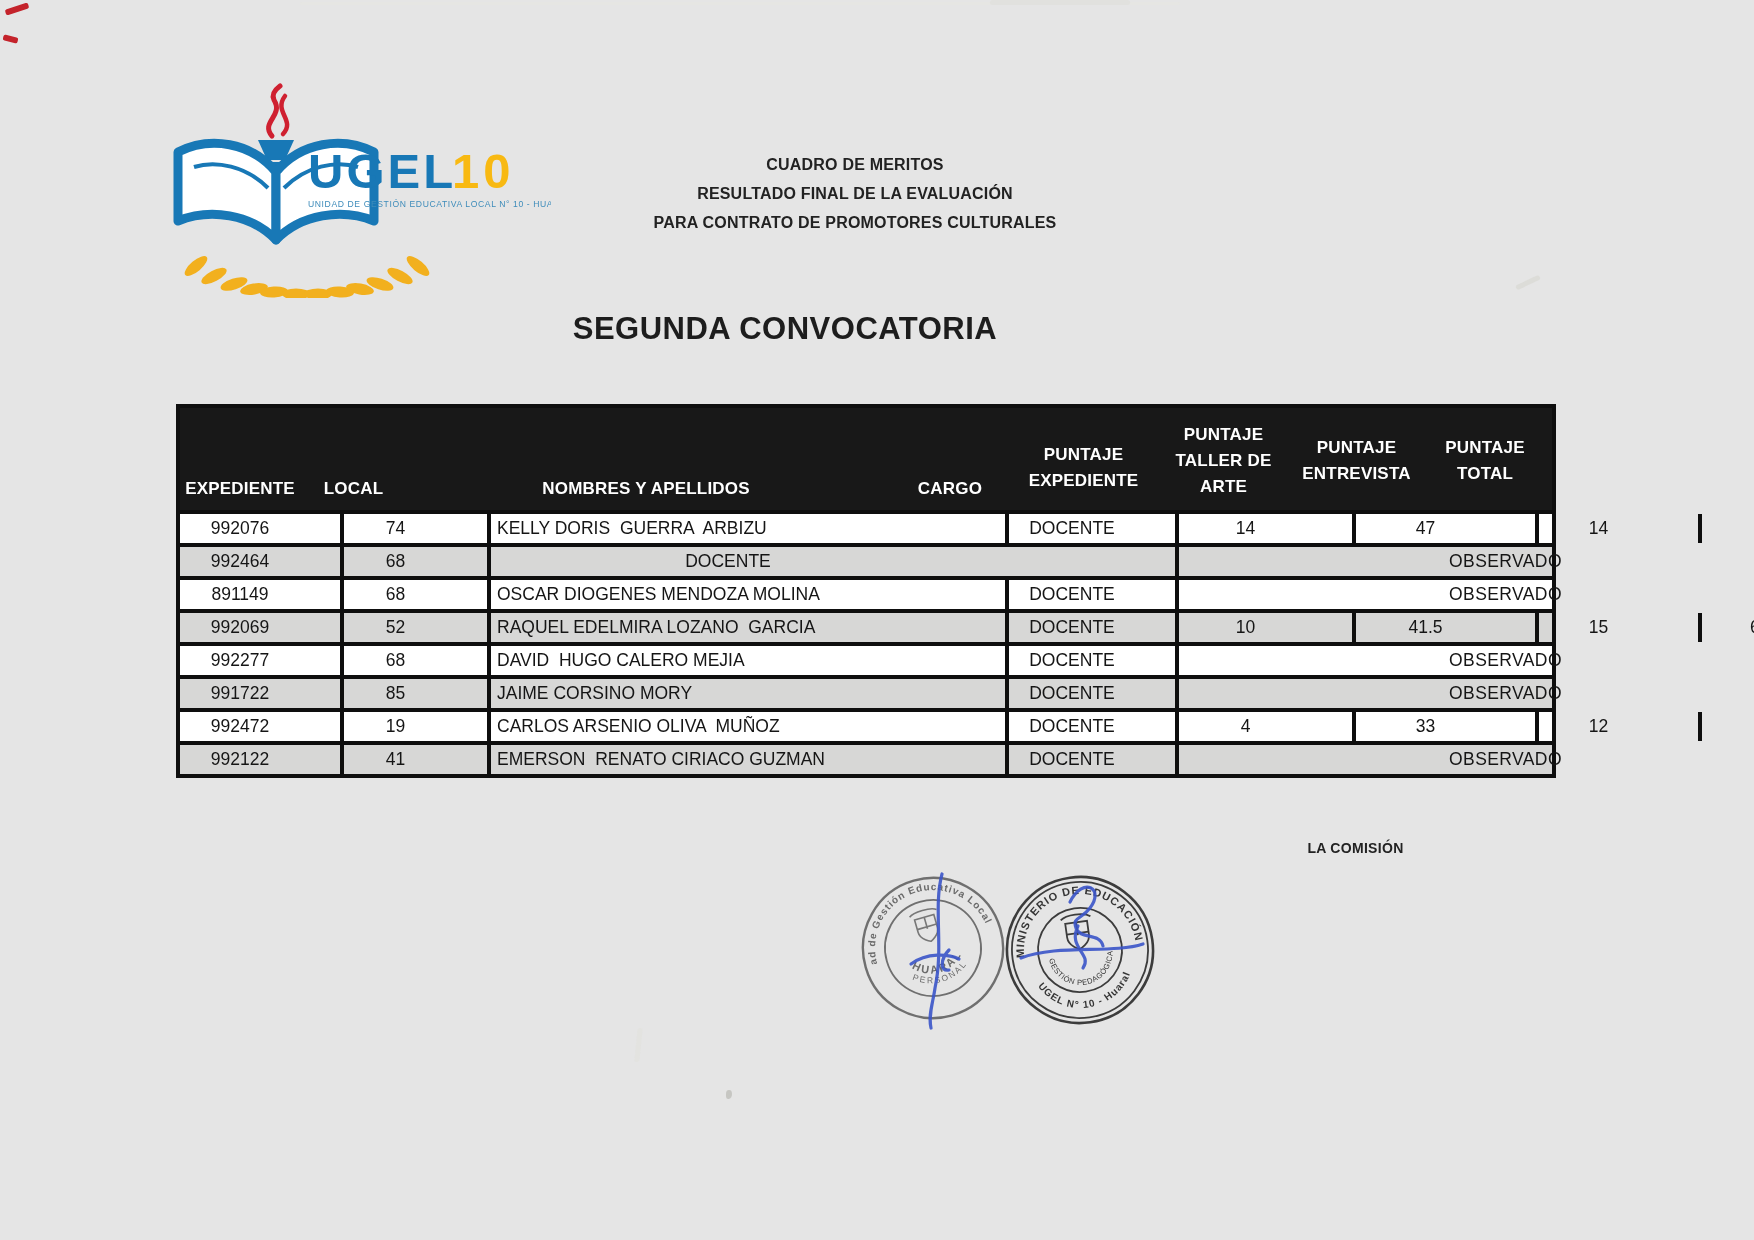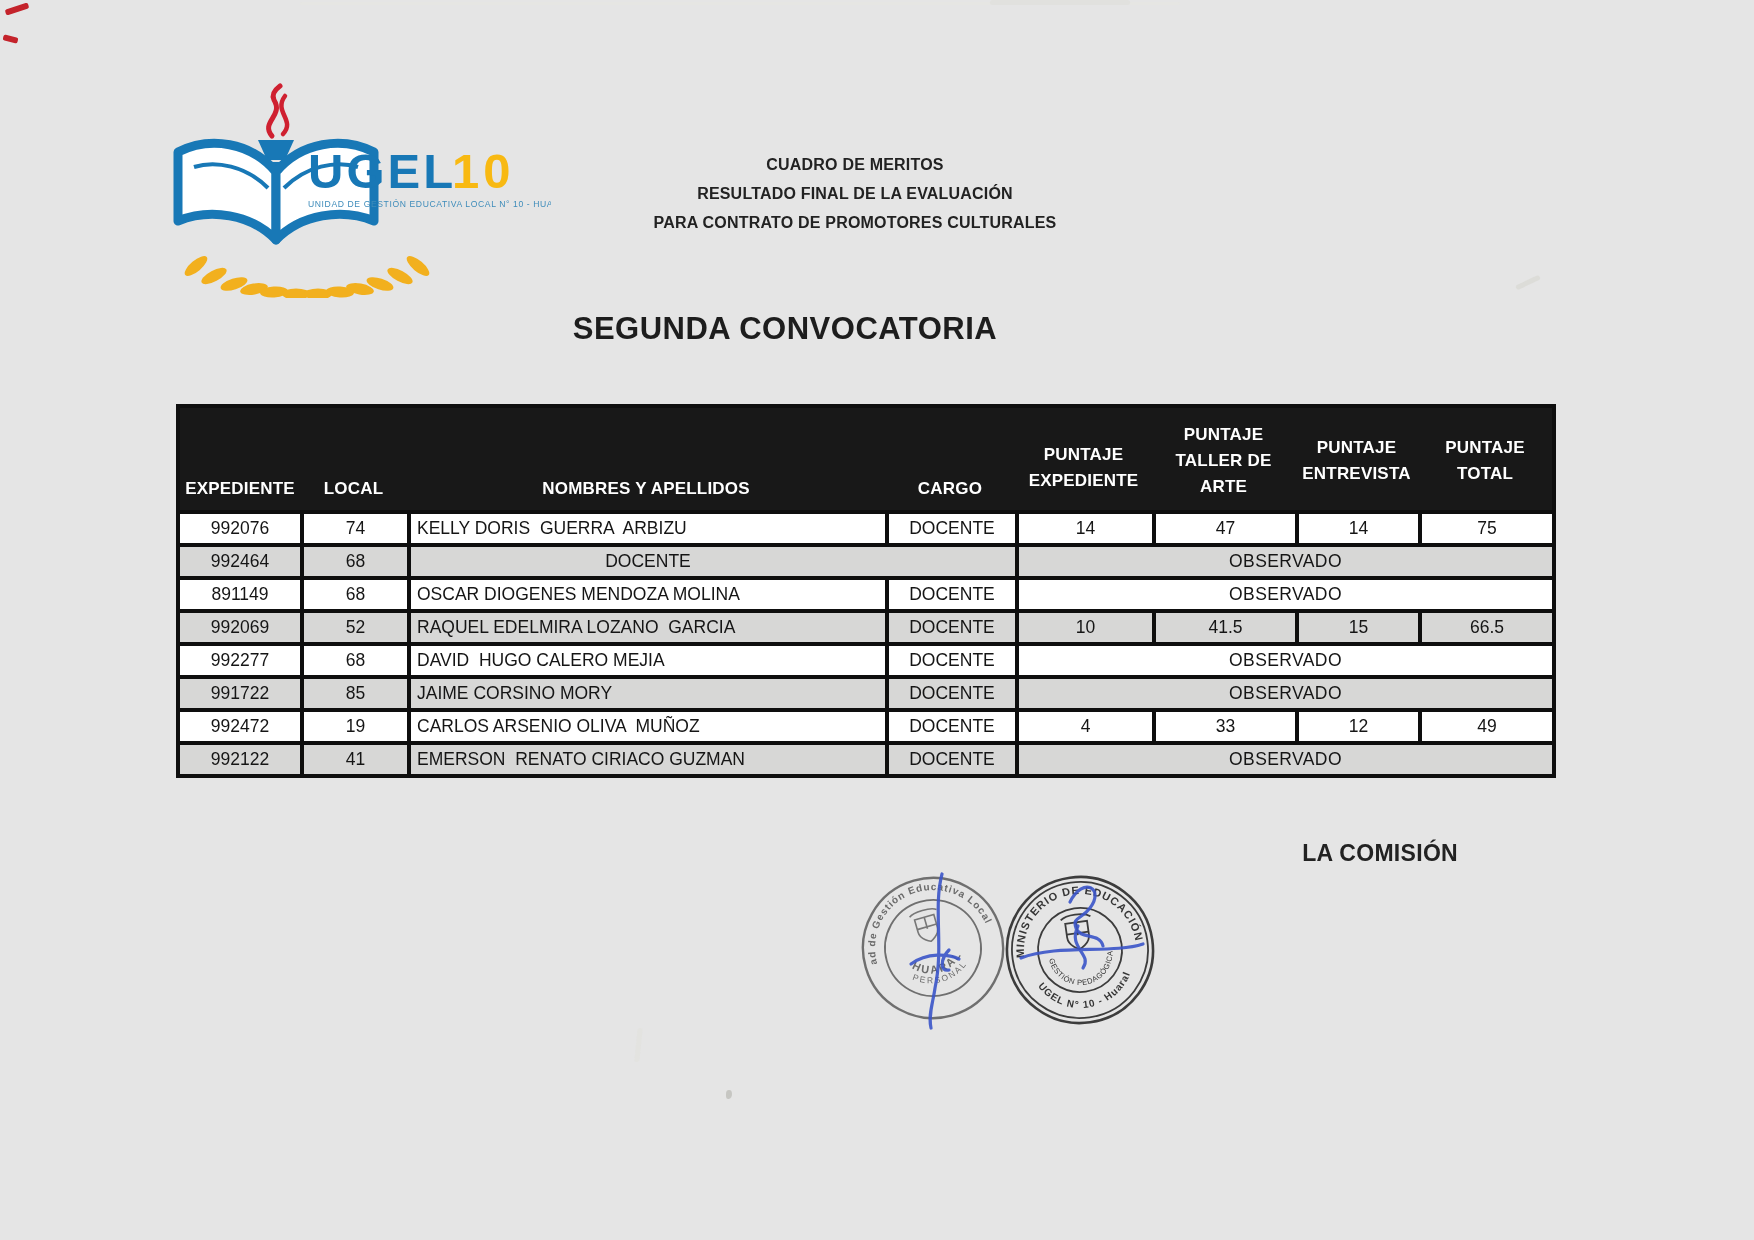--- a/index.html
+++ b/index.html
@@ -53,35 +53,35 @@
   .thead .hcell {
     display:flex; align-items:flex-end; justify-content:center;
     font-weight:bold; font-size:17px; line-height:26px; text-align:center;
     white-space:pre-line; letter-spacing:.2px;
   }
   .h1,.h2,.h3,.h4 { padding-bottom:8px; }
   .h5 { padding-bottom:16px; }
   .h6 { padding-bottom:10px; }
   .h7,.h8 { padding-bottom:23px; }
 
-  .t-row { border-top:4px solid #0e0e0e; height:33px; background:#fff; }
+  .t-row { border-top:4px solid #0e0e0e; height:33px; background:#fff;gap:40px; }
   .t-row.shaded { background:#d7d7d6; }
   .t-row .cell {
     display:flex; align-items:center; justify-content:center;
     font-size:17.5px; color:#151515; overflow:hidden; white-space:pre;
     height:29px;
   }
   .t-row .cell + .cell { border-left:4px solid #0e0e0e; }
   .t-row .c-nom { justify-content:flex-start; padding-left:6px; }
   .t-row .c-obs { grid-column:5 / 9; letter-spacing:.4px; }
 
   
   .commission {
-    position:absolute; left:1253px; top:840px; width:205px; text-align:right;
-    font-weight:bold; font-size:23px; color:#222; letter-spacing:.3px;
+    position:absolute; left:1253px; top:840px; width:205px; text-align:center;
+    font-weight:bold; font-size:14px; color:#222; letter-spacing:.3px;
   }
   .stamps-wrap { position:absolute; left:845px; top:860px; width:335px; height:200px; }
 </style>
 </head>
 <body>
 
 <div id="page">
 
   <div class="scan-topline"></div>
   <div class="scan-topline2"></div>

